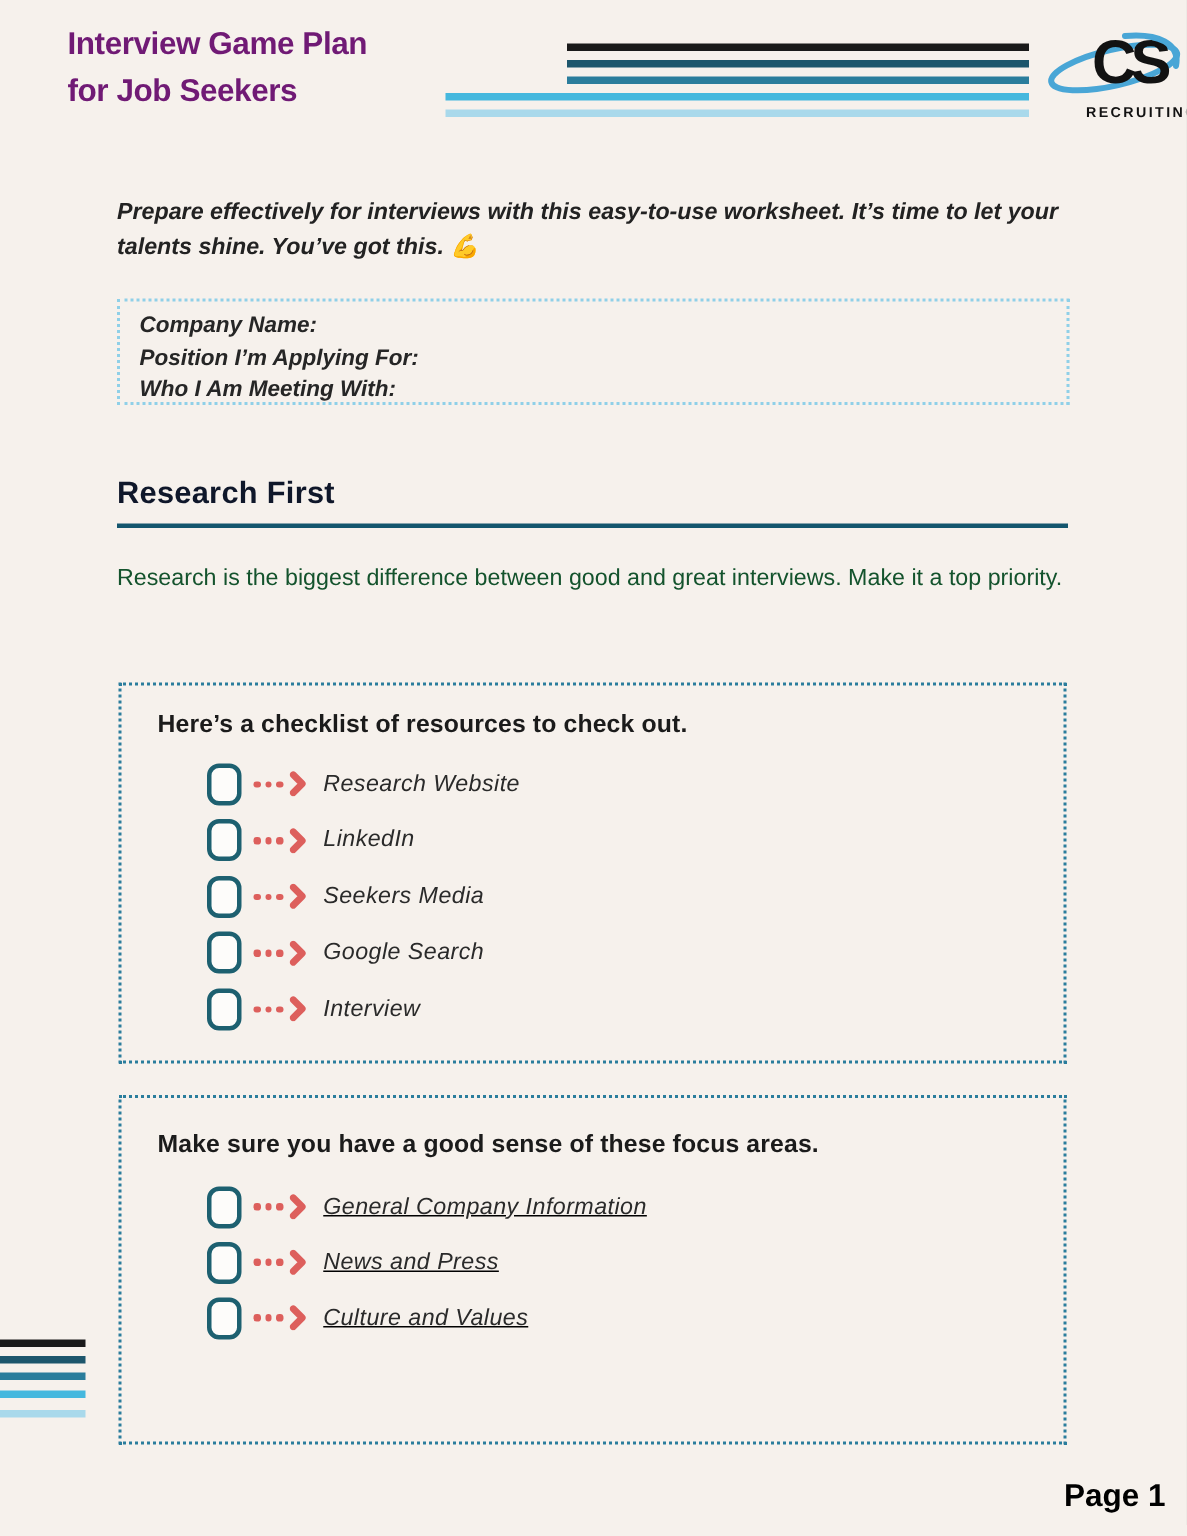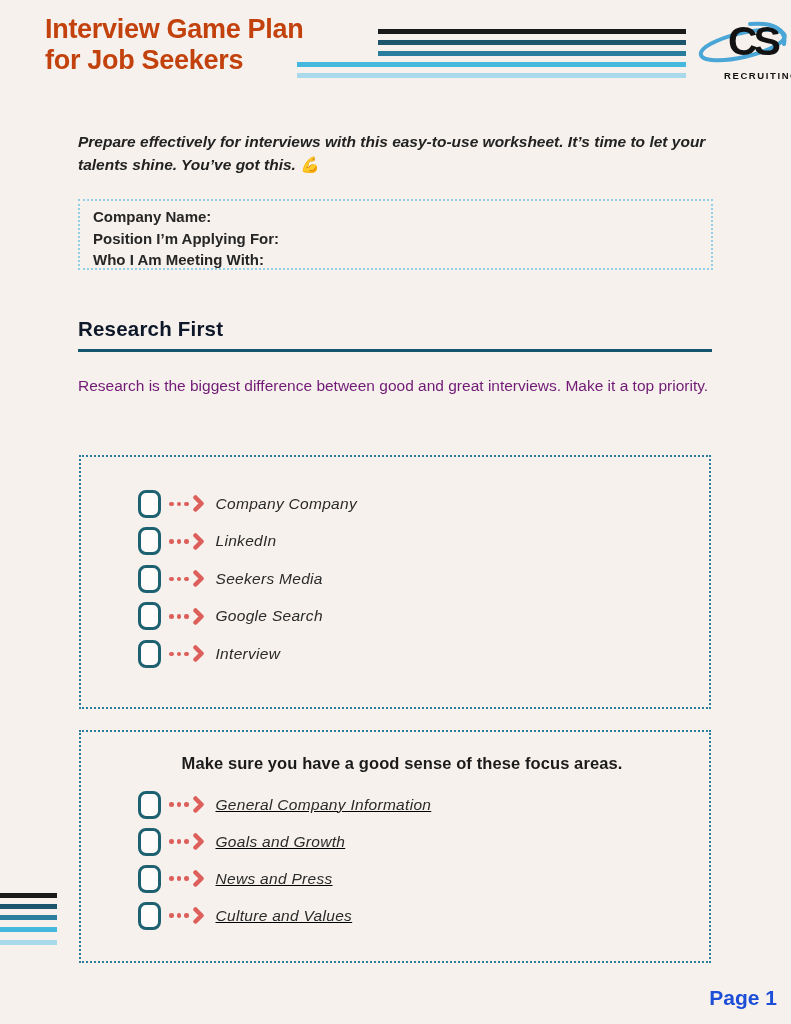--- a/index.html
+++ b/index.html
@@ -12,24 +12,24 @@
     height: 1024px;
     margin: 0 auto;
     background: #f6f1ec;
     overflow: hidden;
   }
 
   
   .title {
     position: absolute;
     left: 45px; top: 14px;
-    font-size: 27px;
+    font-size: 21px;
     font-weight: bold;
     line-height: 31px;
-    color: #c2410c;
+    color: #701a75;
     letter-spacing: -0.3px;
   }
   .stripe { position: absolute; height: 5px; }
   .stripe.s1 { left: 378px; top: 29px; width: 308px; background: #1a1a1a; }
   .stripe.s2 { left: 378px; top: 40px; width: 308px; background: #1d566c; }
   .stripe.s3 { left: 378px; top: 51px; width: 308px; background: #2a7d9c; }
   .stripe.s4 { left: 297px; top: 62px; width: 389px; background: #45b8de; }
   .stripe.s5 { left: 297px; top: 73px; width: 389px; background: #a9d9eb; }
 
   .logo { position: absolute; left: 698px; top: 16px; width: 90px; height: 68px; }
@@ -56,45 +56,45 @@
 
   
   .info-box {
     position: absolute;
     left: 78px; top: 199px; width: 635px; height: 71px;
     border: 2px dotted #8fd0e8;
     padding: 5px 13px;
   }
   .info-box .field {
     font-size: 15px; font-weight: bold;
-    line-height: 21.5px; color: #262626;
+    line-height: 21.5px; color: #262626; font-style: italic;
   }
 
   
   .section-title {
     position: absolute; left: 78px; top: 317px;
     font-size: 20.5px; font-weight: bold; color: #0f172a;
     letter-spacing: 0.2px;
   }
   .section-rule {
     position: absolute; left: 78px; top: 349px;
     width: 634px; height: 3px; background: #14566e;
   }
   .section-body {
     position: absolute; left: 78px; top: 374px; width: 645px;
-    font-size: 15.5px; line-height: 23.5px; color: #701a75;
+    font-size: 15.5px; line-height: 23.5px; color: #14532d;
   }
 
   
   .check-box {
     position: absolute; left: 79px; width: 632px;
     border: 2px dotted #2a7d9c;
   }
   .check-box.box1 { top: 455px; height: 254px; padding: 17px 10px 0 24px; }
-  .check-box.box2 { top: 730px; height: 233px; padding: 22px 10px 0 24px; text-align: center; }
+  .check-box.box2 { top: 730px; height: 233px; padding: 22px 10px 0 24px; }
   .check-heading {
     font-size: 16.5px; font-weight: bold; color: #1b1b1b;
     letter-spacing: 0.1px;
   }
   .check-list { margin-top: 11px; }
   .box2 .check-list { margin-top: 13px; }
   .check-row {
     display: flex; align-items: center;
     height: 37.5px; margin-left: 33px;
   }
@@ -119,21 +119,21 @@
   
   .bstripe { position: absolute; left: 0; width: 57px; height: 5px; }
   .bstripe.b1 { top: 893px; background: #1a1a1a; }
   .bstripe.b2 { top: 904px; background: #1d566c; }
   .bstripe.b3 { top: 915px; background: #2a7d9c; }
   .bstripe.b4 { top: 927px; background: #45b8de; }
   .bstripe.b5 { top: 940px; background: #a9d9eb; }
 
   .page-label {
     position: absolute; right: 14px; top: 986px;
-    font-size: 21px; font-weight: bold; color: #1d4ed8; text-align: center;
+    font-size: 21px; font-weight: bold; color: #000000; text-align: center;
   }
 </style>
 </head>
 <body>
 
 <div class="page">
 
   <div class="title">
     <div>Interview Game Plan</div>
     <div>for Job Seekers</div>
@@ -163,32 +163,33 @@
     <div class="field">Company Name:</div>
     <div class="field">Position I’m Applying For:</div>
     <div class="field">Who I Am Meeting With:</div>
   </div>
 
   <h2 class="section-title">Research First</h2>
   <div class="section-rule"></div>
   <p class="section-body">Research is the biggest difference between good and great interviews. Make it a top priority.</p>
 
   <div class="check-box box1">
+    <div class="check-heading">Here’s a checklist of resources to check out.</div>
     <div class="check-list" id="list1">
   <div class="check-row">
     <div class="checkbox"></div>
     <div class="arrow">
       <span class="dot"></span>
             <span class="dot"></span>
             <span class="dot"></span>
       <svg width="11" height="17" viewBox="0 0 11 17">
         <path d="M2.5 2.5 L8.5 8.5 L2.5 14.5" fill="none" stroke="#dd5f5c" stroke-width="4.5" stroke-linecap="round" stroke-linejoin="round"></path>
       </svg>
     </div>
-    <div class="check-label">Company Company</div>
+    <div class="check-label">Research Website</div>
   </div>
 
   <div class="check-row">
     <div class="checkbox"></div>
     <div class="arrow">
       <span class="dot"></span>
             <span class="dot"></span>
             <span class="dot"></span>
       <svg width="11" height="17" viewBox="0 0 11 17">
         <path d="M2.5 2.5 L8.5 8.5 L2.5 14.5" fill="none" stroke="#dd5f5c" stroke-width="4.5" stroke-linecap="round" stroke-linejoin="round"></path>
@@ -247,32 +248,20 @@
       <span class="dot"></span>
             <span class="dot"></span>
             <span class="dot"></span>
       <svg width="11" height="17" viewBox="0 0 11 17">
         <path d="M2.5 2.5 L8.5 8.5 L2.5 14.5" fill="none" stroke="#dd5f5c" stroke-width="4.5" stroke-linecap="round" stroke-linejoin="round"></path>
       </svg>
     </div>
     <div class="check-label">General Company Information</div>
   </div>
 
-  <div class="check-row">
-    <div class="checkbox"></div>
-    <div class="arrow">
-      <span class="dot"></span>
-            <span class="dot"></span>
-            <span class="dot"></span>
-      <svg width="11" height="17" viewBox="0 0 11 17">
-        <path d="M2.5 2.5 L8.5 8.5 L2.5 14.5" fill="none" stroke="#dd5f5c" stroke-width="4.5" stroke-linecap="round" stroke-linejoin="round"></path>
-      </svg>
-    </div>
-    <div class="check-label">Goals and Growth</div>
-  </div>
 
   <div class="check-row">
     <div class="checkbox"></div>
     <div class="arrow">
       <span class="dot"></span>
             <span class="dot"></span>
             <span class="dot"></span>
       <svg width="11" height="17" viewBox="0 0 11 17">
         <path d="M2.5 2.5 L8.5 8.5 L2.5 14.5" fill="none" stroke="#dd5f5c" stroke-width="4.5" stroke-linecap="round" stroke-linejoin="round"></path>
       </svg>

